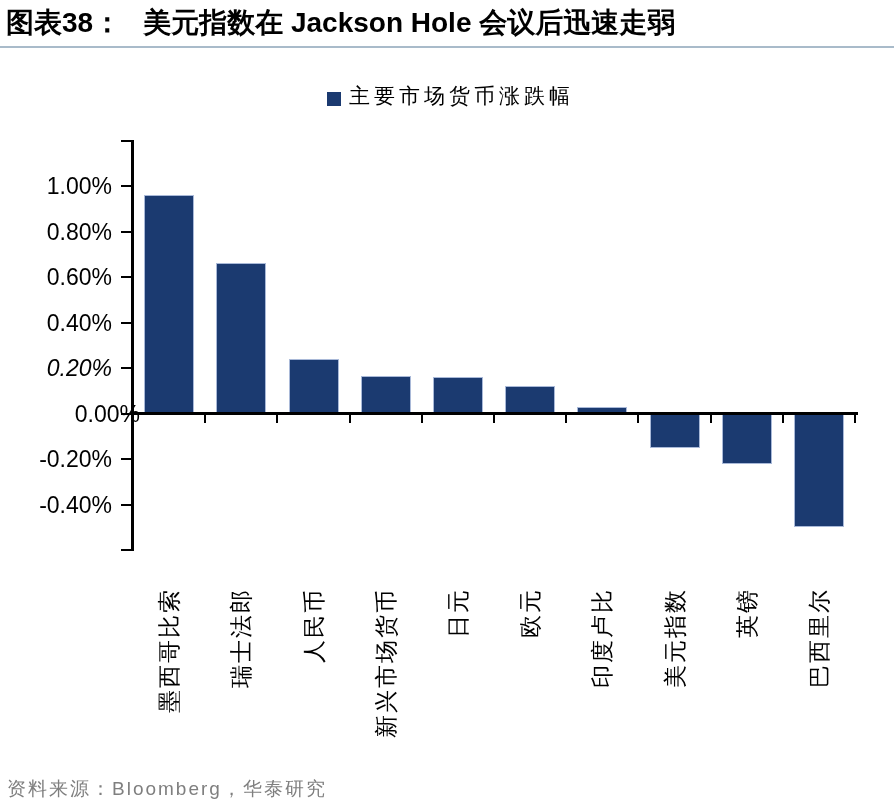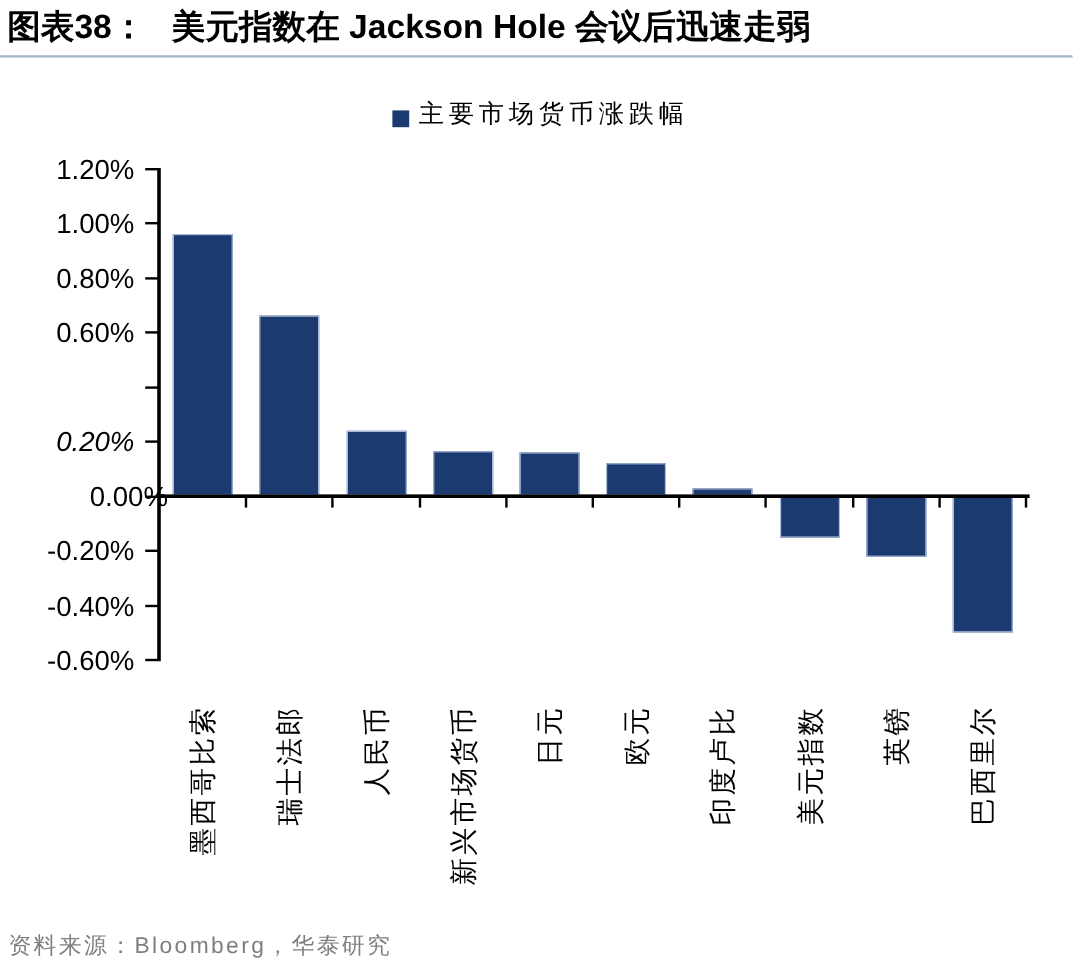--- a/index.html
+++ b/index.html
@@ -61,38 +61,37 @@
     <span>美元指数在 Jackson Hole 会议后迅速走弱</span>
   </div>
   <div class="title-rule"></div>
 
   <div class="legend">
     <span class="legend-swatch" style="background: rgb(27, 58, 112);"></span>
     <span class="legend-label">主要市场货币涨跌幅</span>
   </div>
 
   <div id="plot">
-      <div class="ylabel" style="left: 0px; top: 126.5px; width: 112px;">1.20%</div>
       <div class="ytick" style="left: 121px; top: 139.5px; width: 11px; height: 2px; background: rgb(0, 0, 0);"></div>
       <div class="ylabel" style="left: 0px; top: 172px; width: 112px; text-align: right;">1.00%</div>
       <div class="ytick" style="left: 121px; top: 185px; width: 11px; height: 2px; background: rgb(0, 0, 0);"></div>
       <div class="ylabel" style="left: 0px; top: 217.5px; width: 112px;">0.80%</div>
       <div class="ytick" style="left: 121px; top: 230.5px; width: 11px; height: 2px; background: rgb(0, 0, 0);"></div>
       <div class="ylabel" style="left: 0px; top: 263px; width: 112px;">0.60%</div>
       <div class="ytick" style="left: 121px; top: 276px; width: 11px; height: 2px; background: rgb(0, 0, 0);"></div>
+      <div class="ylabel" style="left: 0px; top: 308.5px; width: 112px;">0.40%</div>
       <div class="ytick" style="left: 121px; top: 321.5px; width: 11px; height: 2px; background: rgb(0, 0, 0);"></div>
       <div class="ylabel" style="left: 0px; top: 354px; width: 112px; font-style: italic;">0.20%</div>
       <div class="ytick" style="left: 121px; top: 367px; width: 11px; height: 2px; background: rgb(0, 0, 0);"></div>
       <div class="ylabel" style="left: 0px; top: 399.5px; width: 112px; margin-left: 28px;">0.00%</div>
       <div class="ytick" style="left: 121px; top: 412.5px; width: 11px; height: 2px; background: rgb(0, 0, 0);"></div>
       <div class="ylabel" style="left: 0px; top: 445px; width: 112px;">-0.20%</div>
       <div class="ytick" style="left: 121px; top: 458px; width: 11px; height: 2px; background: rgb(0, 0, 0);"></div>
       <div class="ylabel" style="left: 0px; top: 490.5px; width: 112px;">-0.40%</div>
       <div class="ytick" style="left: 121px; top: 503.5px; width: 11px; height: 2px; background: rgb(0, 0, 0);"></div>
-      <div class="ylabel" style="left: 0px; top: 536px; width: 112px;">-0.60%</div>
       <div class="ytick" style="left: 121px; top: 549px; width: 11px; height: 2px; background: rgb(0, 0, 0);"></div>
       <div class="vaxis" style="left: 131px; top: 139.5px; width: 3px; height: 411.5px; background: rgb(0, 0, 0);"></div>
       <div class="bar" style="left: 144.1px; top: 195.1px; width: 50px; height: 218.4px; background: rgb(27, 58, 112); border: 1.5px solid rgb(169, 185, 216);"></div>
       <div class="xlabel" style="left: 156.1px; top: 588px;">墨西哥比索</div>
       <div class="bar" style="left: 216.3px; top: 263.35px; width: 50px; height: 150.15px; background: rgb(27, 58, 112); border: 1.5px solid rgb(169, 185, 216);"></div>
       <div class="xlabel" style="left: 228.3px; top: 588px;">瑞士法郎</div>
       <div class="bar" style="left: 288.5px; top: 358.9px; width: 50px; height: 54.6px; background: rgb(27, 58, 112); border: 1.5px solid rgb(169, 185, 216);"></div>
       <div class="xlabel" style="left: 300.5px; top: 588px;">人民币</div>
       <div class="bar" style="left: 360.7px; top: 375.962px; width: 50px; height: 37.5375px; background: rgb(27, 58, 112); border: 1.5px solid rgb(169, 185, 216);"></div>
       <div class="xlabel" style="left: 372.7px; top: 588px;">新兴市场货币</div>

